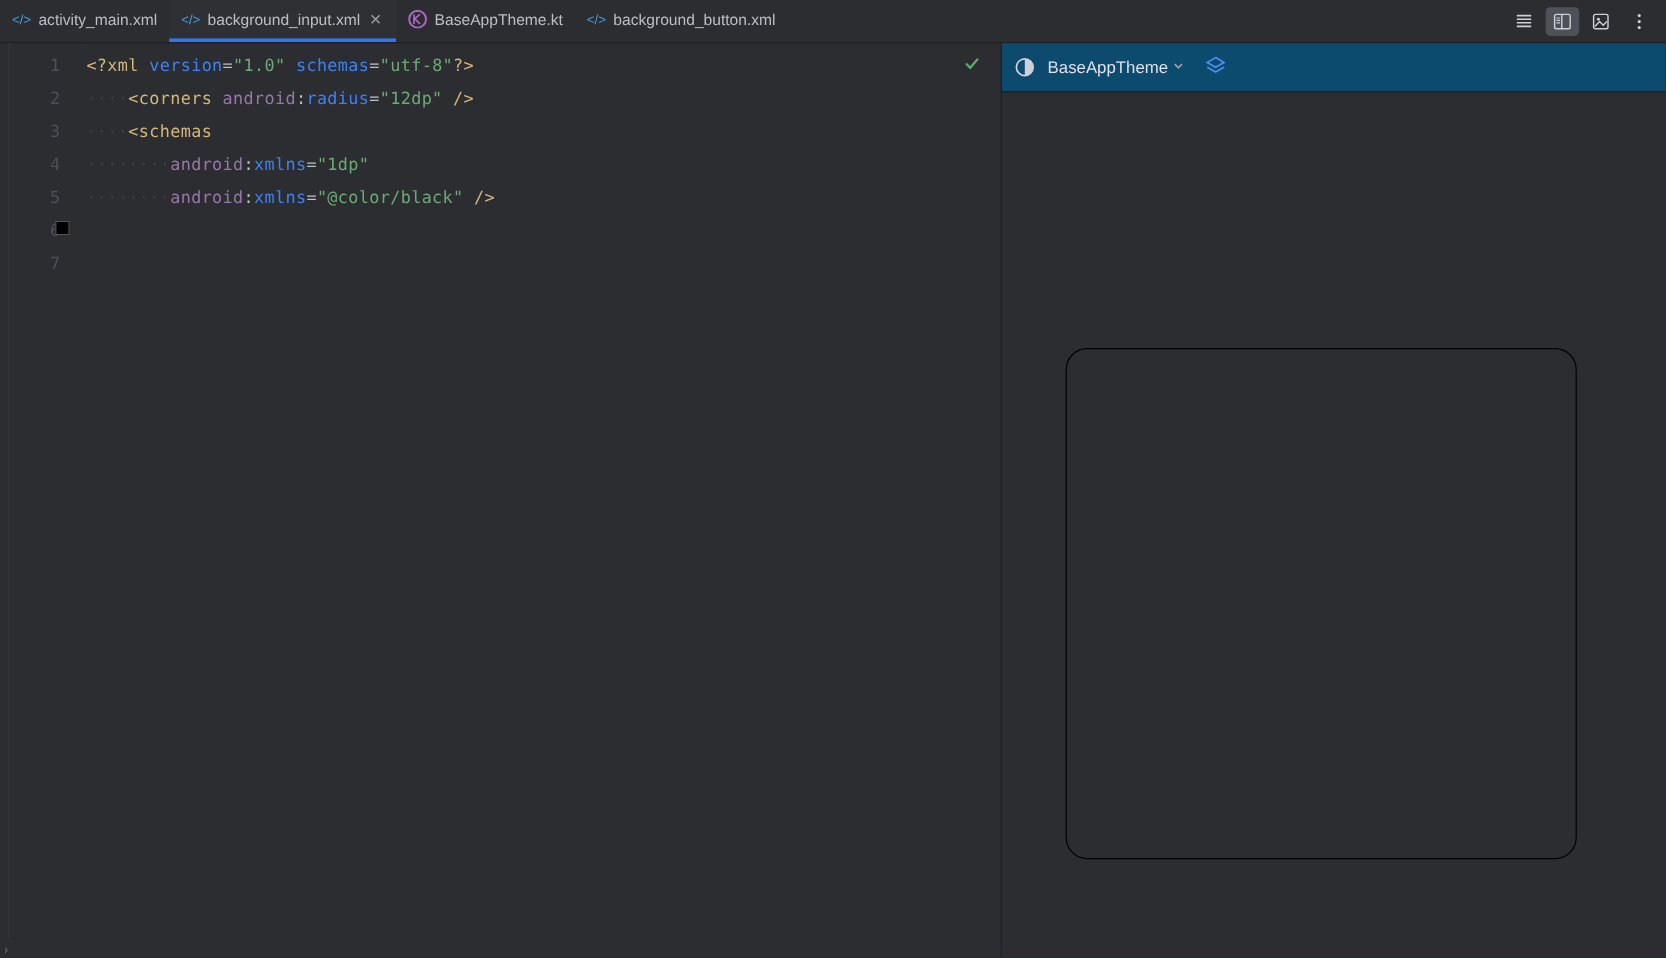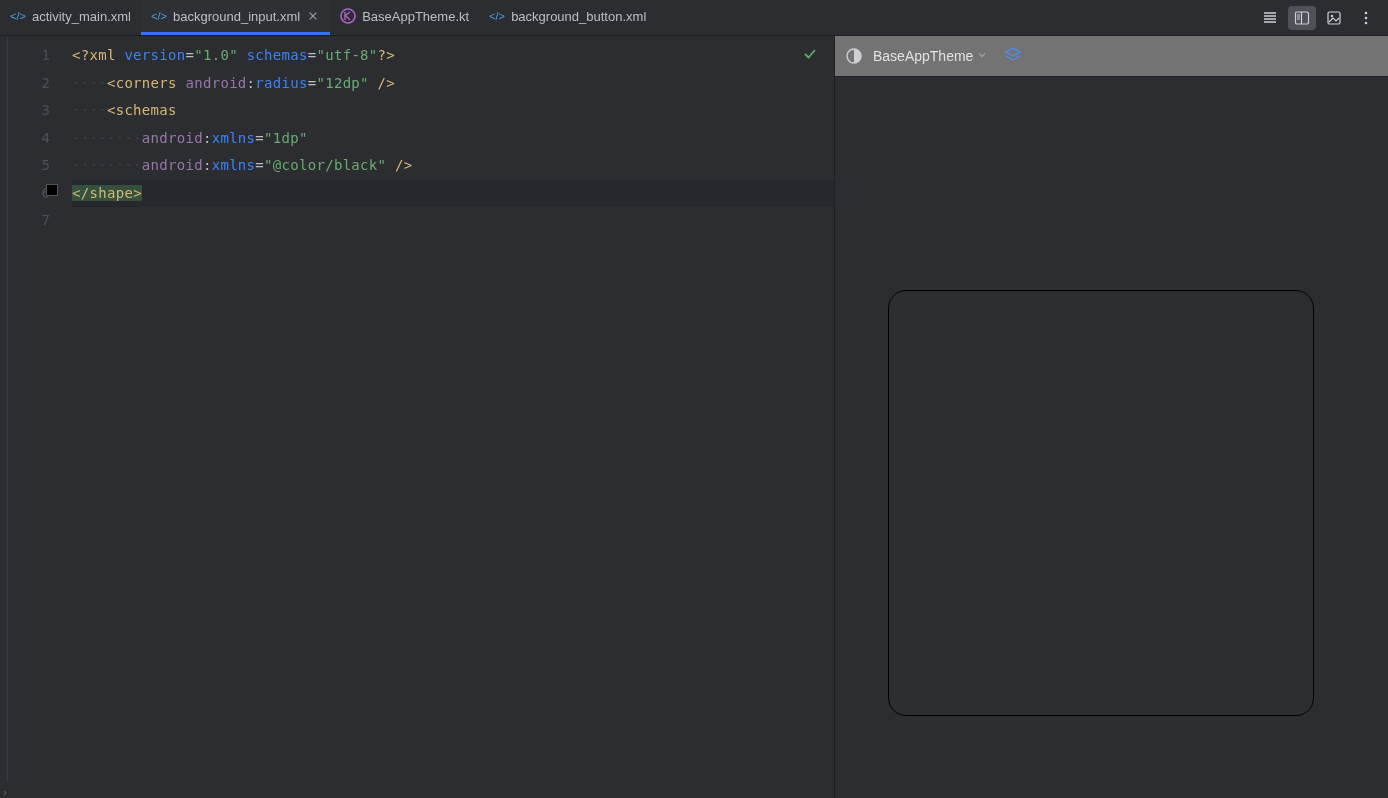--- a/index.html
+++ b/index.html
@@ -84,21 +84,21 @@
 .c-ns { color: #9876aa; }
 .c-attr { color: #3b82f6; }
 .c-dots { color: #3d3f44; }
 .hl-tag { background: #35513e; }
 
 
 .breadcrumb-strip { height: 16px; background: #2b2d30; display:flex; align-items:flex-end; padding-left:2px;}
 .bc-chevron { font-size: 10px; color:#6f737a;}
 
 
-.preview-pane { flex: 1; display: flex; flex-direction: column; background: #737373; }
+.preview-pane { flex: 1; display: flex; flex-direction: column; background: #0c4a6e; }
 .preview-toolbar {
   height: 40px;
   display: flex;
   align-items: center;
   padding: 0 10px;
   gap: 10px;
   font-family: -apple-system, BlinkMacSystemFont, 'Segoe UI', sans-serif;
   font-size: 14px;
   color:#dfe1e5;
 }
@@ -216,21 +216,20 @@
         <span class="inspection-icon">
           <svg width="16" height="16" viewBox="0 0 16 16">
               <path d="M3 8 L6.5 11.5 L13 4" stroke="#5fad65" stroke-width="1.8" fill="none"></path>
             </svg>
         </span>
         <div class="code-line"><span class="c-tag">&lt;?</span><span class="c-tag">xml</span><span class="c-punct"> </span><span class="c-attr">version</span><span class="c-punct">=</span><span class="c-str">"1.0"</span><span class="c-punct"> </span><span class="c-attr">schemas</span><span class="c-punct">=</span><span class="c-str">"utf-8"</span><span class="c-tag">?&gt;</span></div>
         <div class="code-line"><span class="c-dots">····</span><span class="c-tag">&lt;</span><span class="c-tag">corners</span><span class="c-punct"> </span><span class="c-ns">android</span><span class="c-punct">:</span><span class="c-attr">radius</span><span class="c-punct">=</span><span class="c-str">"12dp"</span><span class="c-tag"> /&gt;</span></div>
         <div class="code-line"><span class="c-dots">····</span><span class="c-tag">&lt;</span><span class="c-tag">schemas</span></div>
         <div class="code-line"><span class="c-dots">········</span><span class="c-ns">android</span><span class="c-punct">:</span><span class="c-attr">xmlns</span><span class="c-punct">=</span><span class="c-str">"1dp"</span></div>
         <div class="code-line"><span class="c-dots">········</span><span class="c-ns">android</span><span class="c-punct">:</span><span class="c-attr">xmlns</span><span class="c-punct">=</span><span class="c-str">"@color/black"</span><span class="c-tag"> /&gt;</span></div>
-        <div class="code-line current"><span class="c-tag hl-tag">&lt;/</span><span class="c-tag hl-tag">shape</span><span class="c-tag hl-tag">&gt;</span></div>
       </div>
     </div>
     <div class="breadcrumb-strip">
       <span class="bc-chevron">›</span>
     </div>
   </div>
 
   <div class="preview-pane">
     <div class="preview-toolbar">
       <span class="theme-icon">

